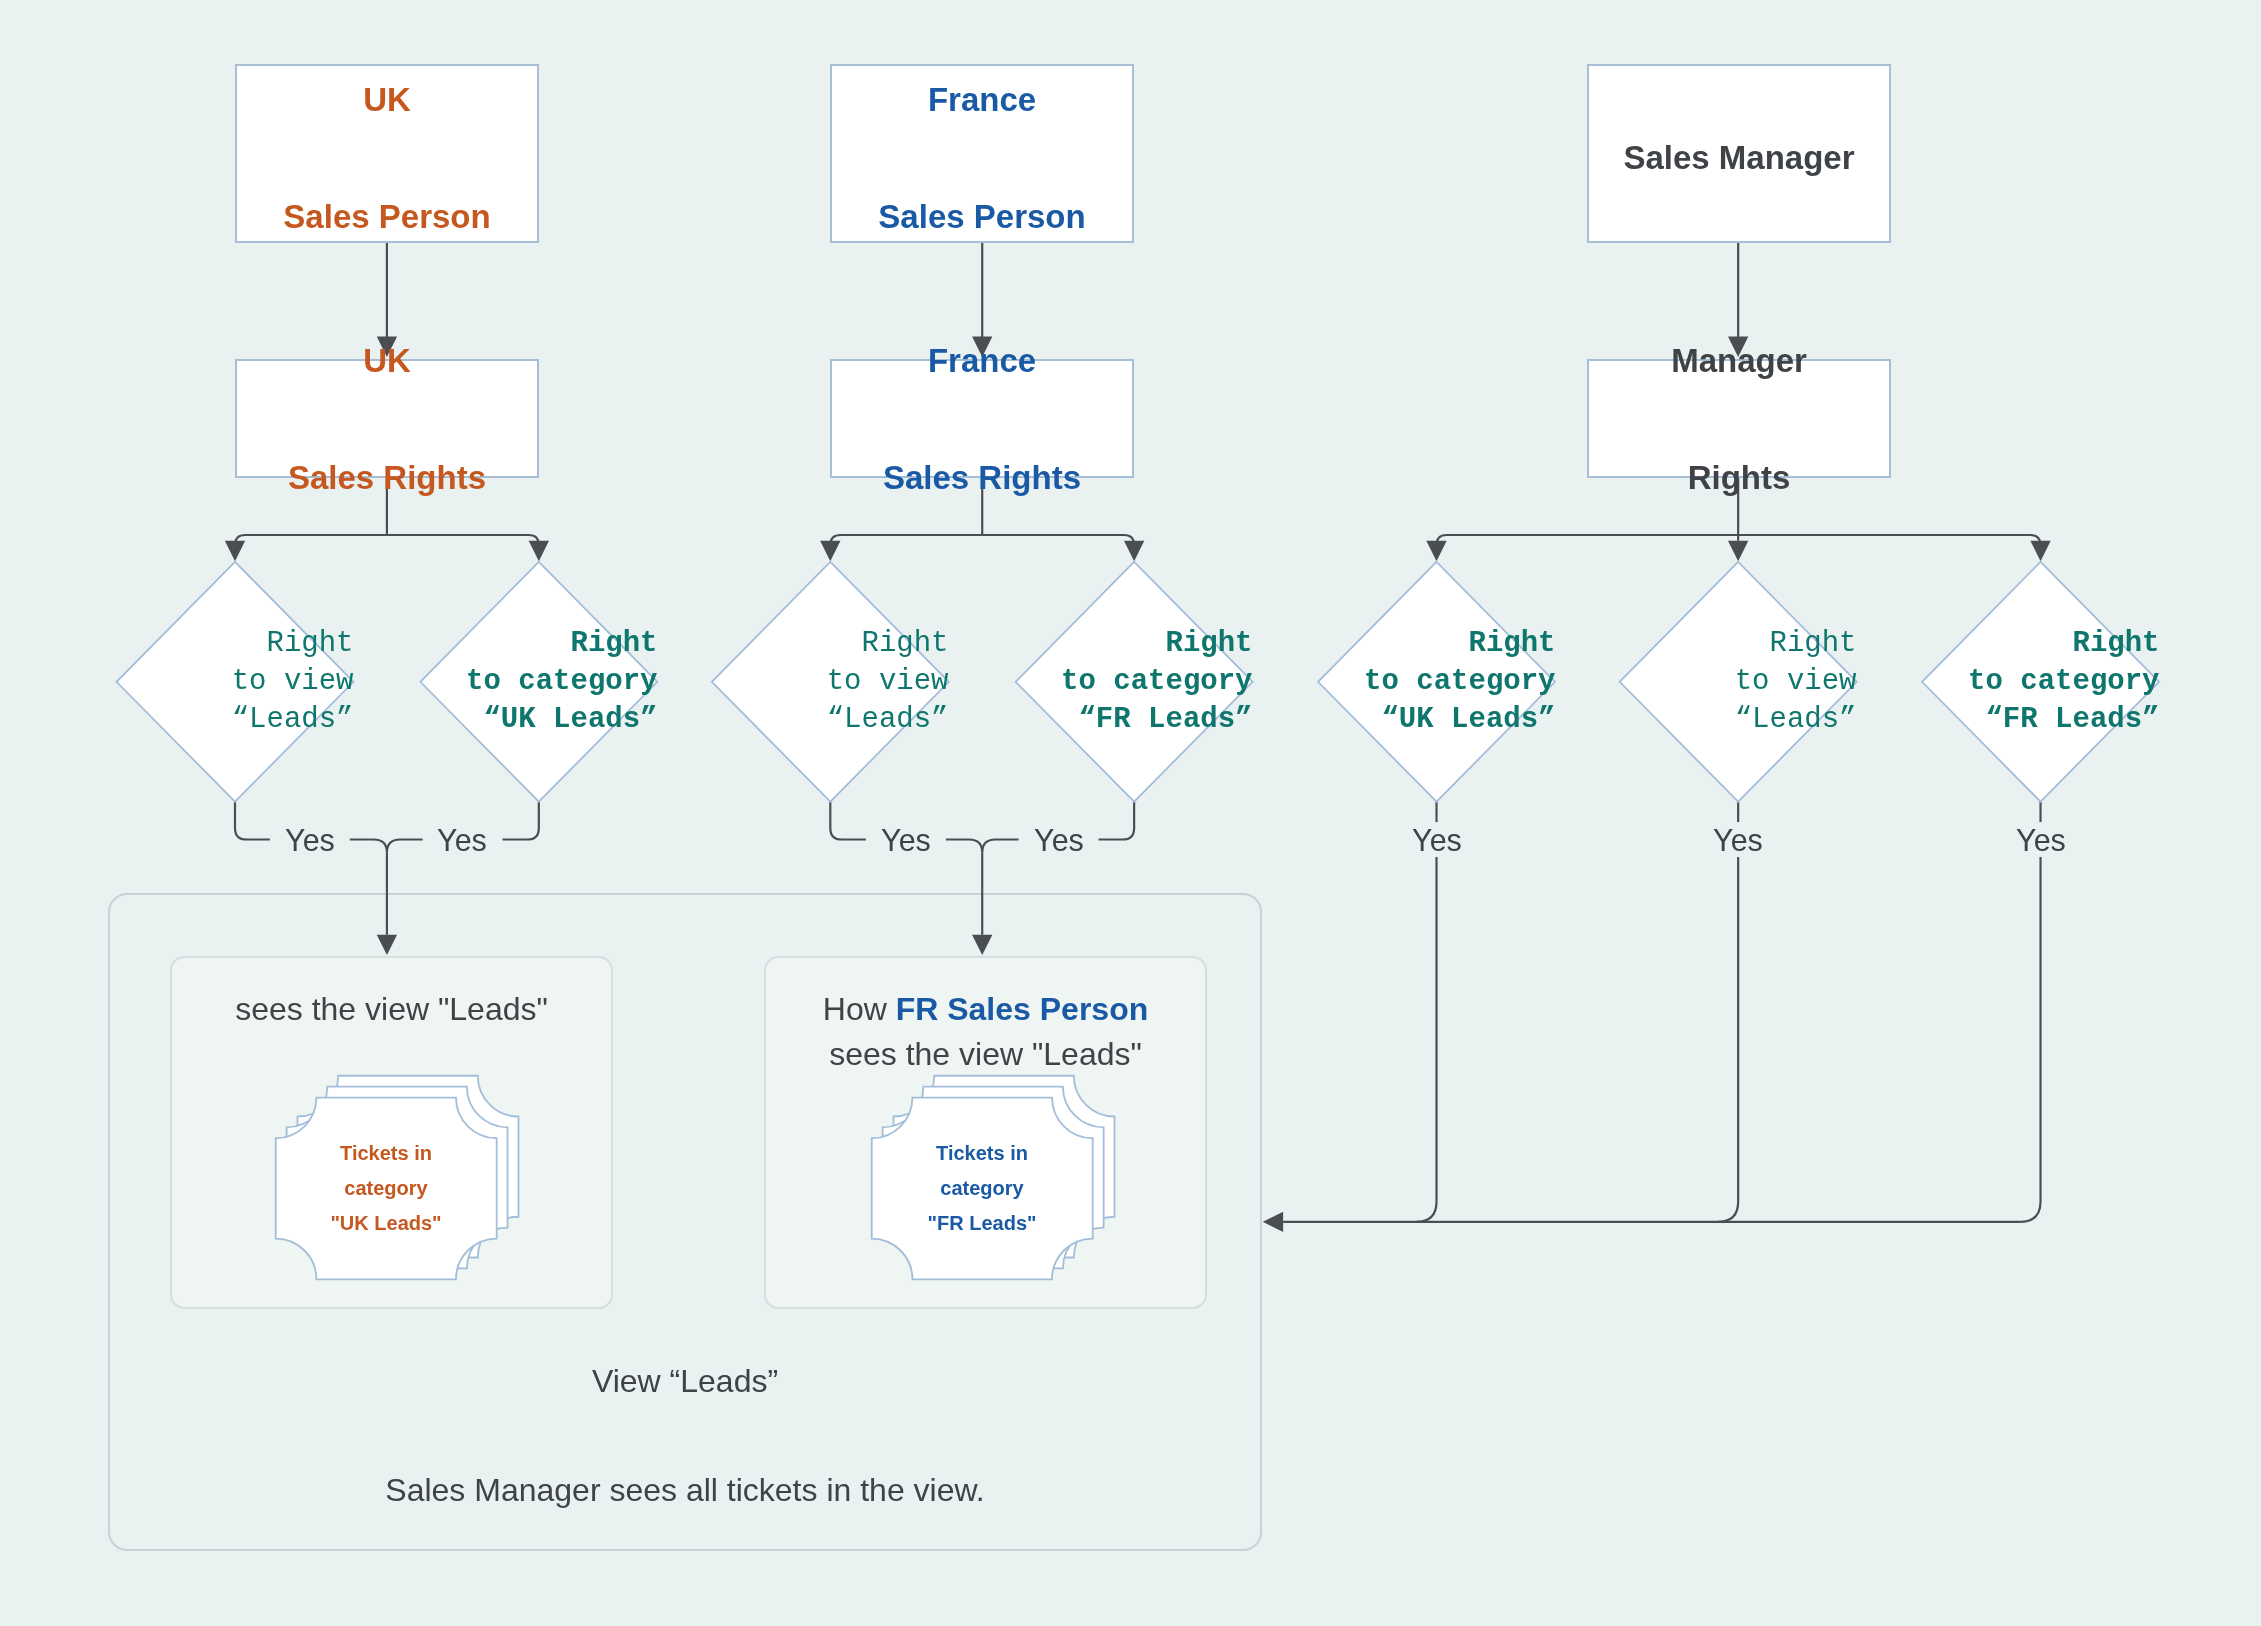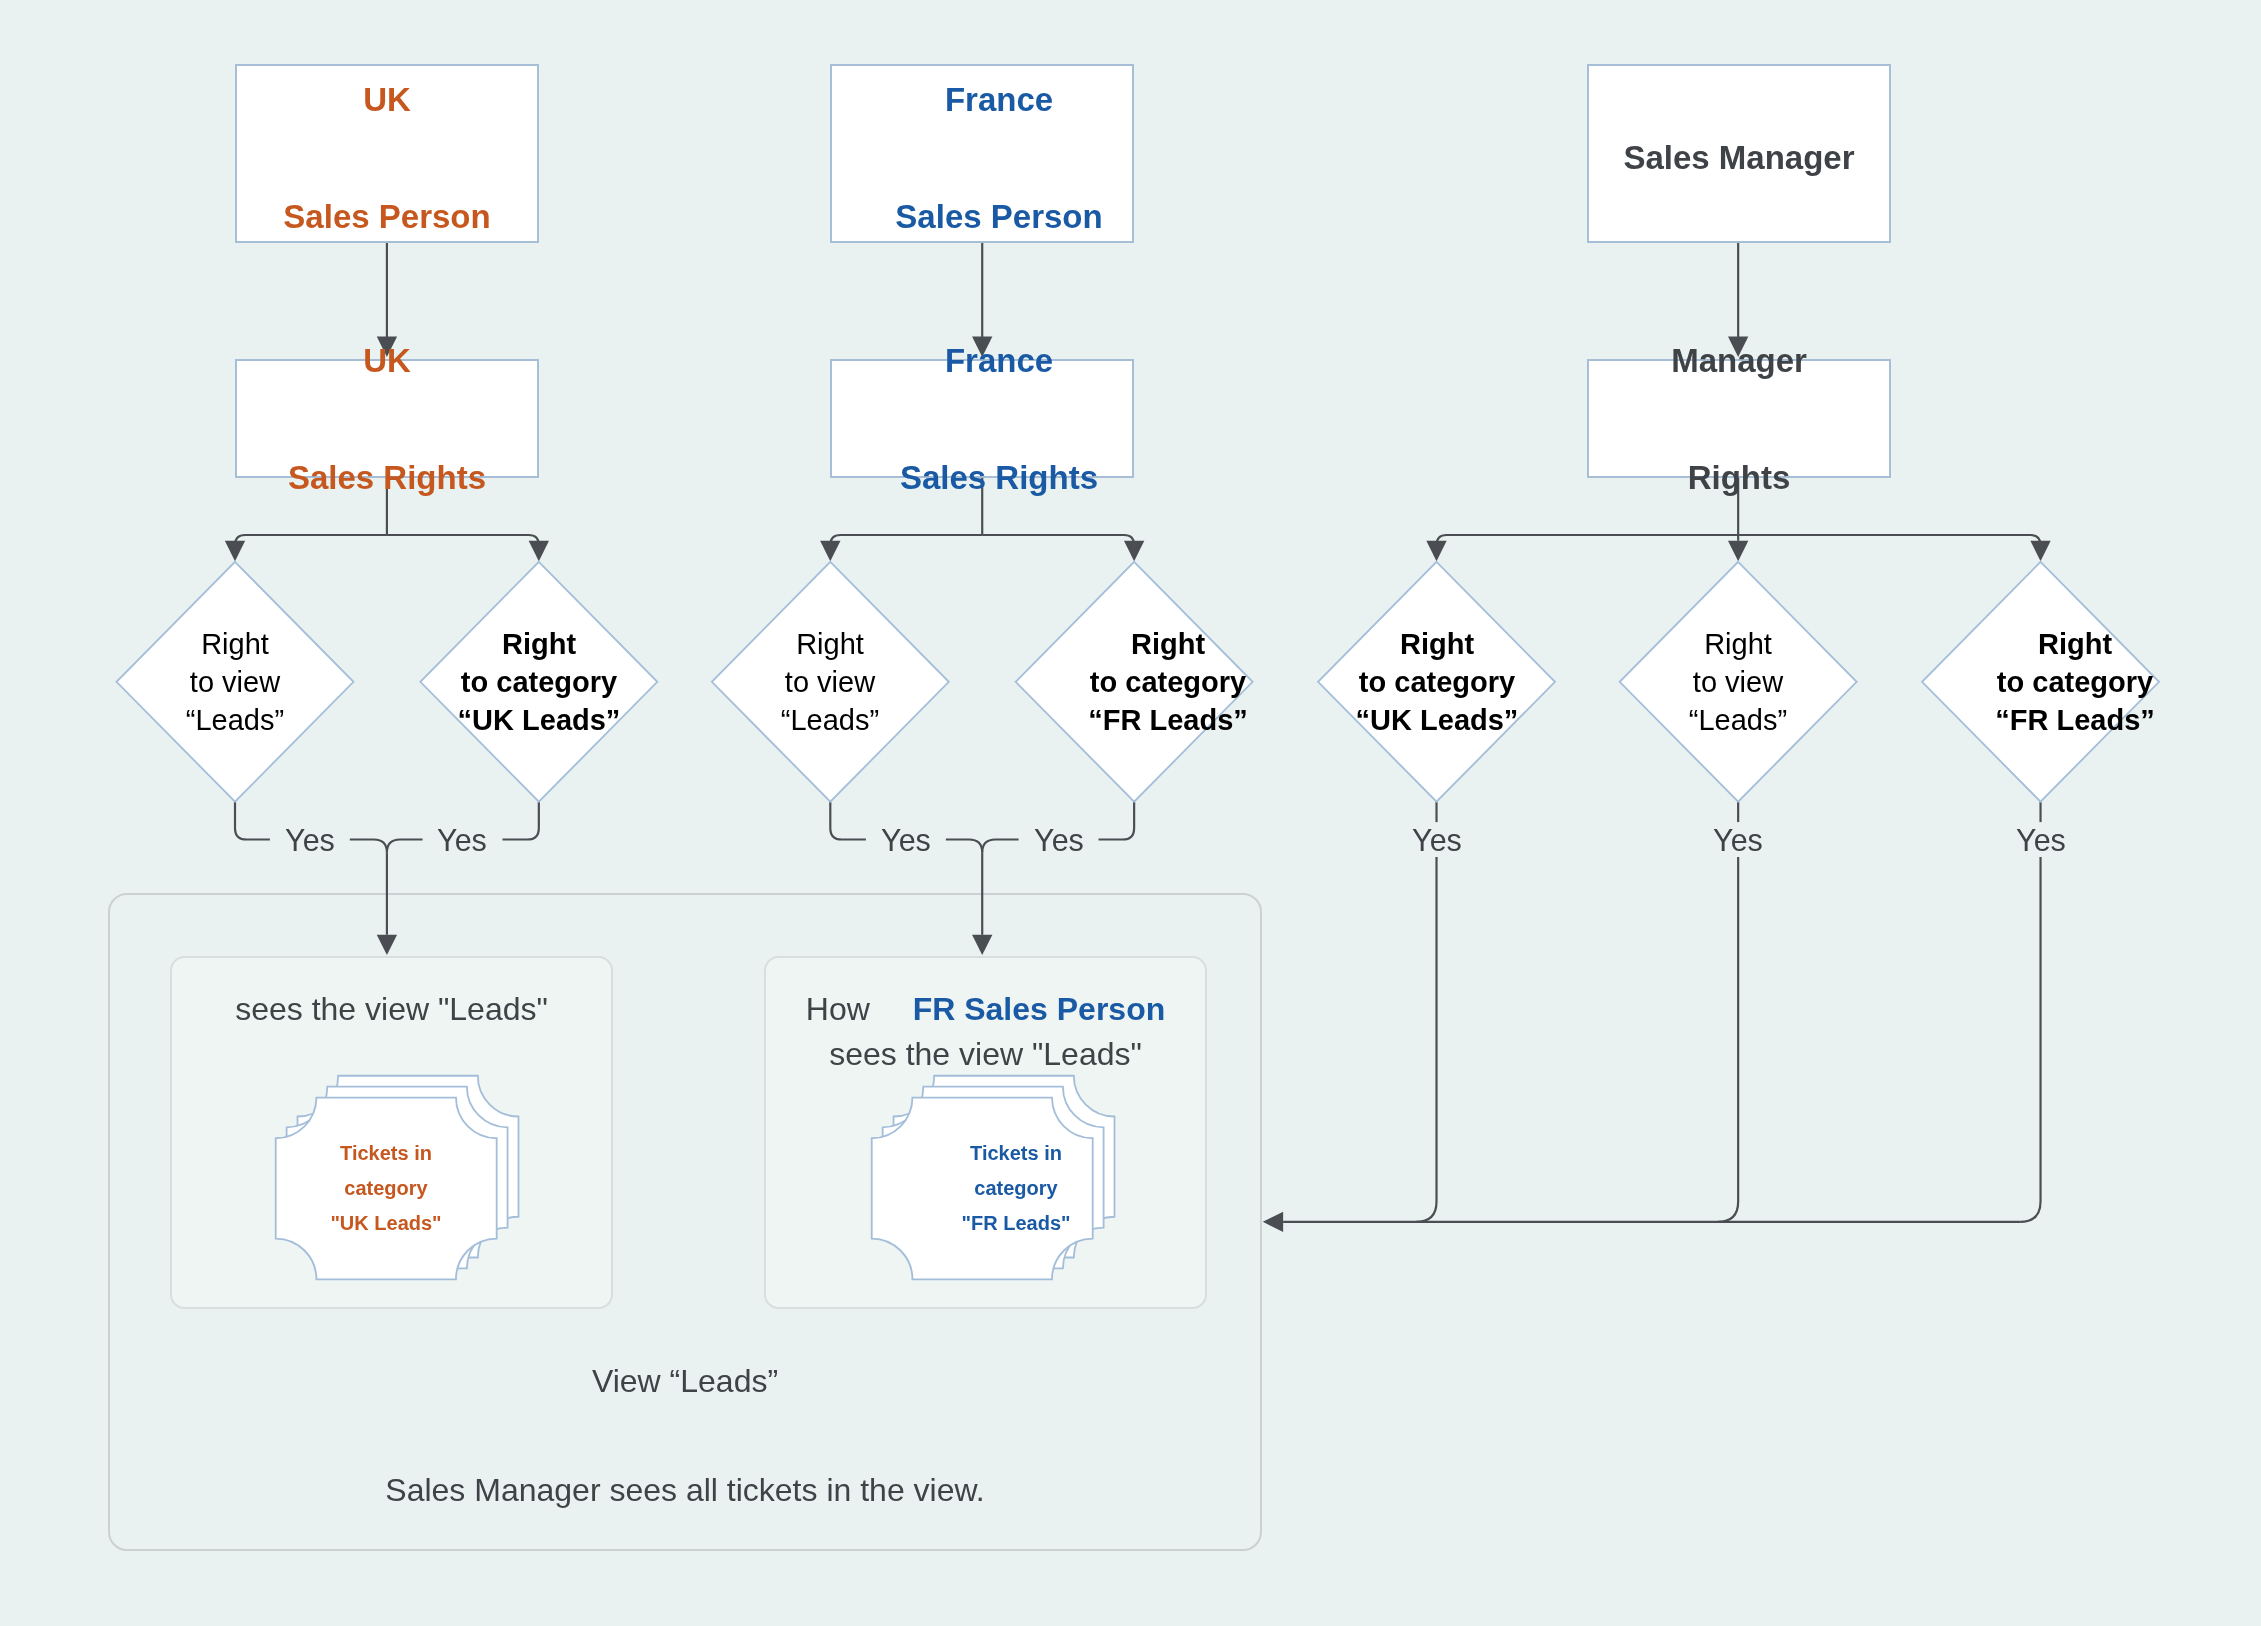--- a/index.html
+++ b/index.html
@@ -10,26 +10,26 @@
   
   .node{
     position:absolute;background:#ffffff;border:2.2px solid #a6bed6;
     display:flex;flex-direction:column;align-items:center;justify-content:center;
     text-align:center;box-sizing:border-box;
   }
   .actor-box{width:304px;height:179px;gap:8.7px;}
   .rights-box{width:304px;height:119px;}
   .lbl{font-size:33px;font-weight:700;line-height:39px;white-space:pre;}
   .c-orange{color:#c6581f;}
-  .c-blue{color:#1a5aa5;margin-left:34px;}
+  .c-blue{color:#1a5aa5;}
   .c-dark{color:#3f4347;}
   
   .dtext{
     position:absolute;width:237px;transform:translate(-50%,-50%);
-    text-align:center;font-size:29px;line-height:38px;color:#000000;
+    text-align:right;font-size:29px;line-height:38px;color:#0f766e;font-family:Liberation Mono, monospace;
   }
   .dtext.bold{font-weight:700;}
   
   .yes{
     position:absolute;transform:translate(-50%,-50%);
     font-size:30.5px;color:#3f4347;
   }
   
   .panel{
     position:absolute;left:108px;top:893px;width:1154px;height:658px;

